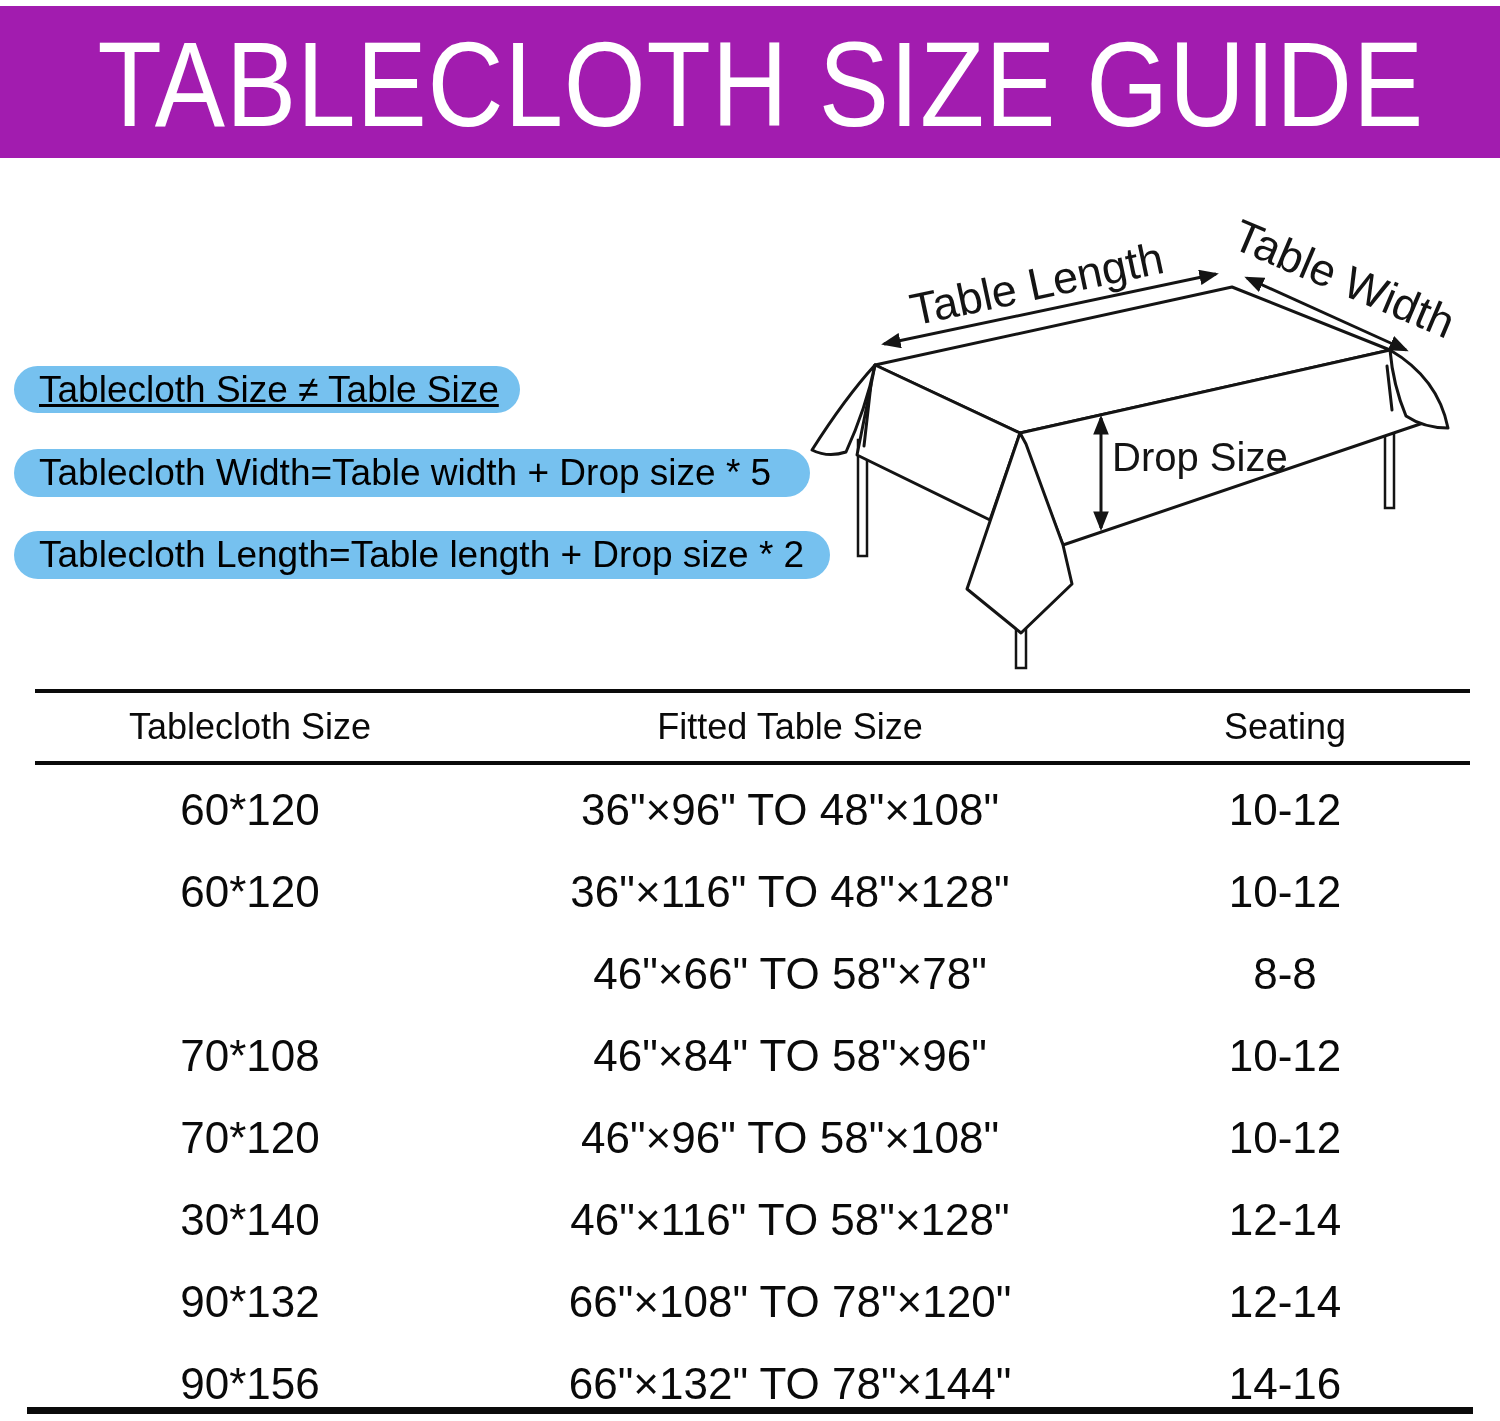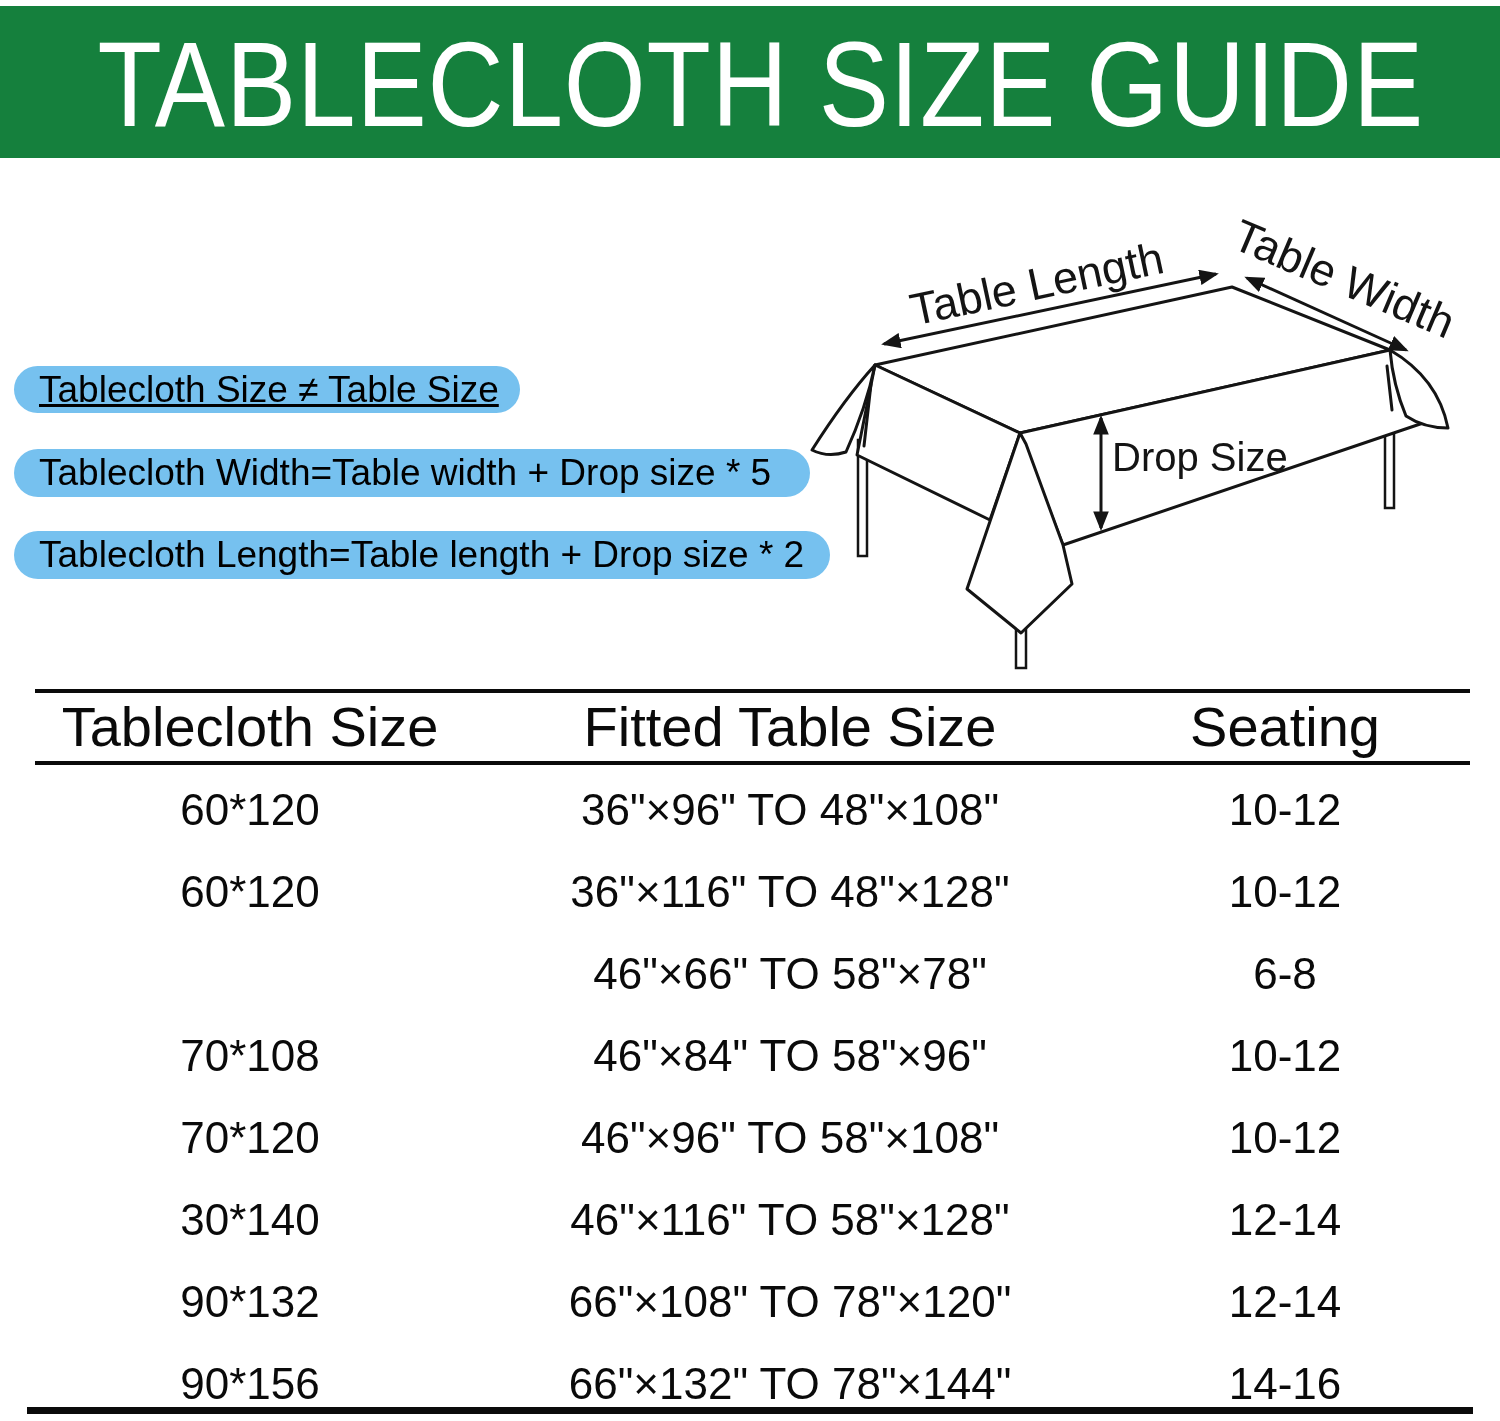--- a/index.html
+++ b/index.html
@@ -1,21 +1,21 @@
 <!DOCTYPE html>
 <html><head>
 <meta charset="utf-8">
 <style>
   html,body{margin:0;padding:0;background:#ffffff;}
   #canvas{
     position:relative;width:1500px;height:1421px;background:#ffffff;overflow:hidden;
     font-family:"Liberation Sans","DejaVu Sans",sans-serif;color:#0a0a0a;
   }
   
-  .banner{position:absolute;left:0;top:6px;width:1500px;height:152px;background:#15803d;}
+  .banner{position:absolute;left:0;top:6px;width:1500px;height:152px;background:#a21caf;}
   .banner-title{
     position:absolute;left:0;top:0;width:100%;height:152px;line-height:156px;
     text-align:center;color:#ffffff;font-size:121px;font-weight:400;white-space:nowrap;
     transform:scaleX(0.87);transform-origin:center;letter-spacing:1px;
   }
   
   .pill{
     position:absolute;left:14px;background:#76C1EF;border-radius:28px;
     display:flex;align-items:center;padding-left:25px;box-sizing:border-box;
     font-size:37px;color:#000;white-space:nowrap;
@@ -24,21 +24,21 @@
   .pill2{top:449px;width:796px;height:48px;}
   .pill3{top:531px;width:816px;height:48px;align-items:center;}
   
   .diagram{position:absolute;left:770px;top:195px;width:730px;height:500px;}
   .diagram text{font-family:"Liberation Sans","DejaVu Sans",sans-serif;fill:#141414;}
   
   .hline{position:absolute;background:#0a0a0a;}
   .line-top{left:35px;top:689px;width:1435px;height:4px;}
   .line-mid{left:35px;top:761px;width:1435px;height:4px;}
   .line-bottom{left:27px;top:1407px;width:1446px;height:7px;}
-  .thead-row{position:absolute;left:0;top:695px;width:1500px;height:64px;line-height:64px;font-size:56px;}
+  .thead-row{position:absolute;left:0;top:695px;width:1500px;height:64px;line-height:64px;font-size:36px;}
   .trow{position:absolute;left:0;width:1500px;height:82px;line-height:82px;font-size:44px;}
   .cell{position:absolute;top:0;text-align:center;white-space:nowrap;}
   .c1{left:58px;width:384px;}
   .c2{left:450px;width:680px;}
   .c3{left:1105px;width:360px;}
 </style>
 </head>
 <body>
 
 <div id="canvas">
@@ -109,21 +109,21 @@
     <span class="cell c2">36"×96" TO 48"×108"</span>
     <span class="cell c3">10-12</span>
   </div>
   <div class="trow" style="top:851px">
     <span class="cell c1">60*120</span>
     <span class="cell c2">36"×116" TO 48"×128"</span>
     <span class="cell c3">10-12</span>
   </div>
   <div class="trow" style="top:933px">
     <span class="cell c2">46"×66" TO 58"×78"</span>
-    <span class="cell c3">6-8</span>
+    <span class="cell c3">8-8</span>
   </div>
   <div class="trow" style="top:1015px">
     <span class="cell c1">70*108</span>
     <span class="cell c2">46"×84" TO 58"×96"</span>
     <span class="cell c3">10-12</span>
   </div>
   <div class="trow" style="top:1097px">
     <span class="cell c1">70*120</span>
     <span class="cell c2">46"×96" TO 58"×108"</span>
     <span class="cell c3">10-12</span>

